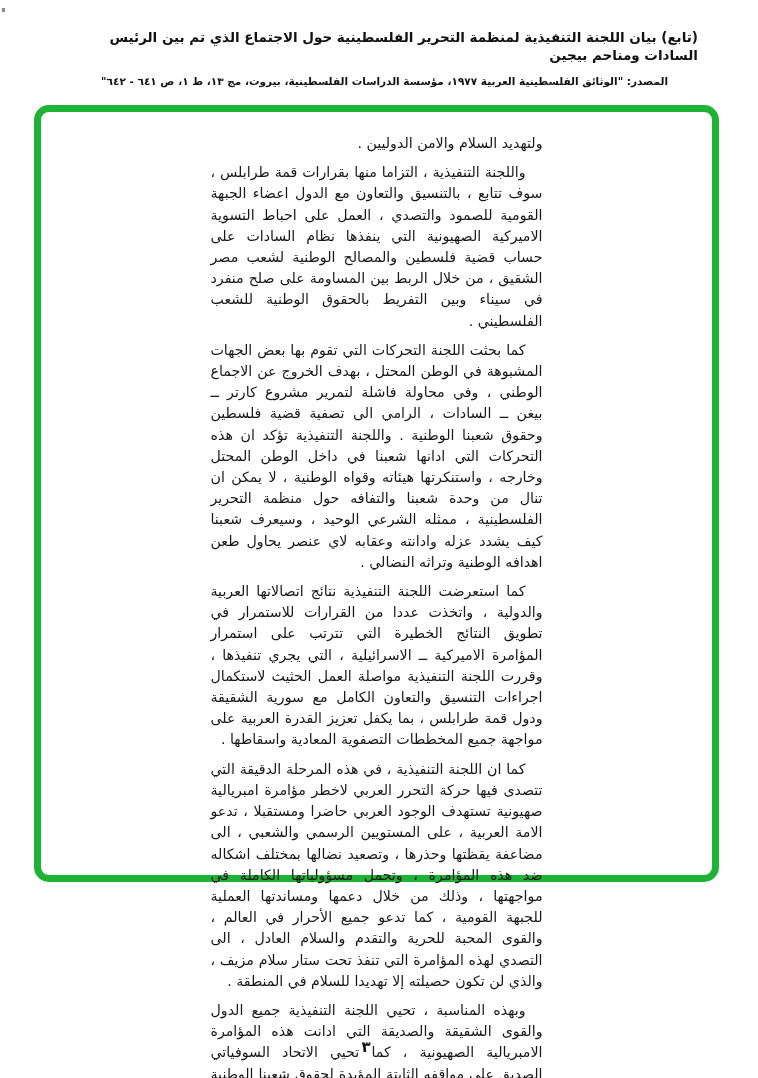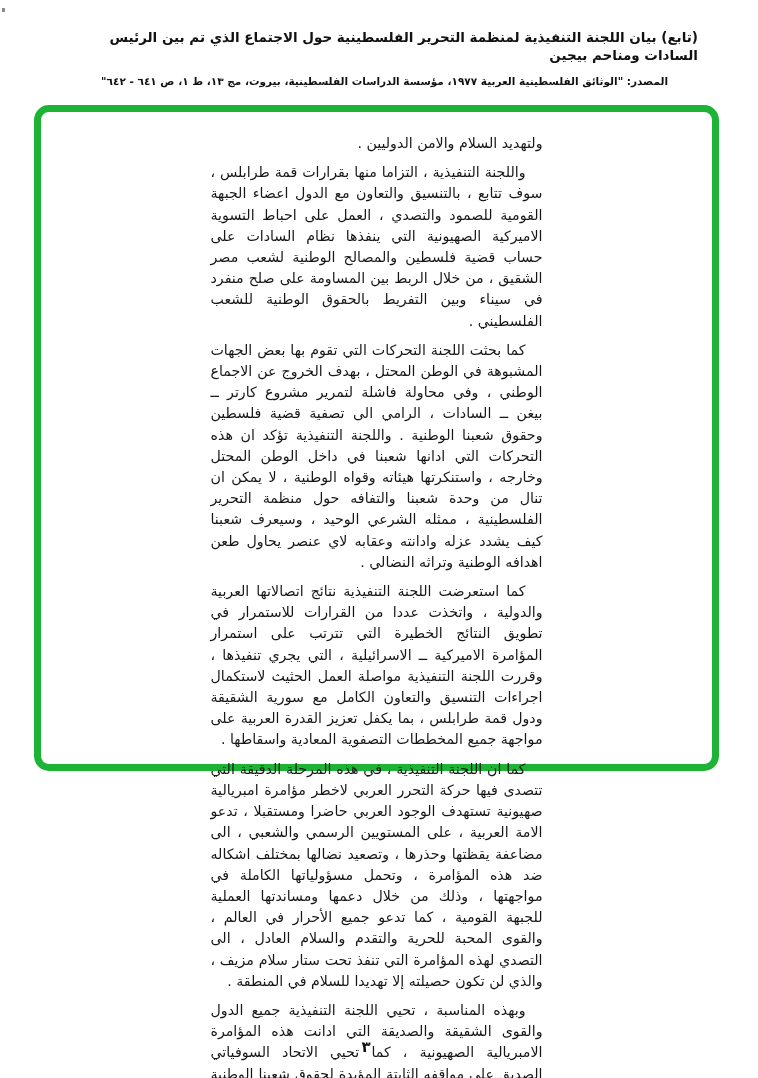--- a/index.html
+++ b/index.html
@@ -49,21 +49,21 @@
     font-weight: bold;
     line-height: 14px;
   }
 
   
   .frame {
     position: absolute;
     left: 34px;
     top: 105px;
     width: 685px;
-    height: 666px;
+    height: 777px;
     box-sizing: border-box;
     border: 7px solid #1db335;
     border-radius: 15px;
     background: #ffffff;
   }
 
   
   .text-column {
     width: 332px;
     margin: 21px auto 0 auto;

